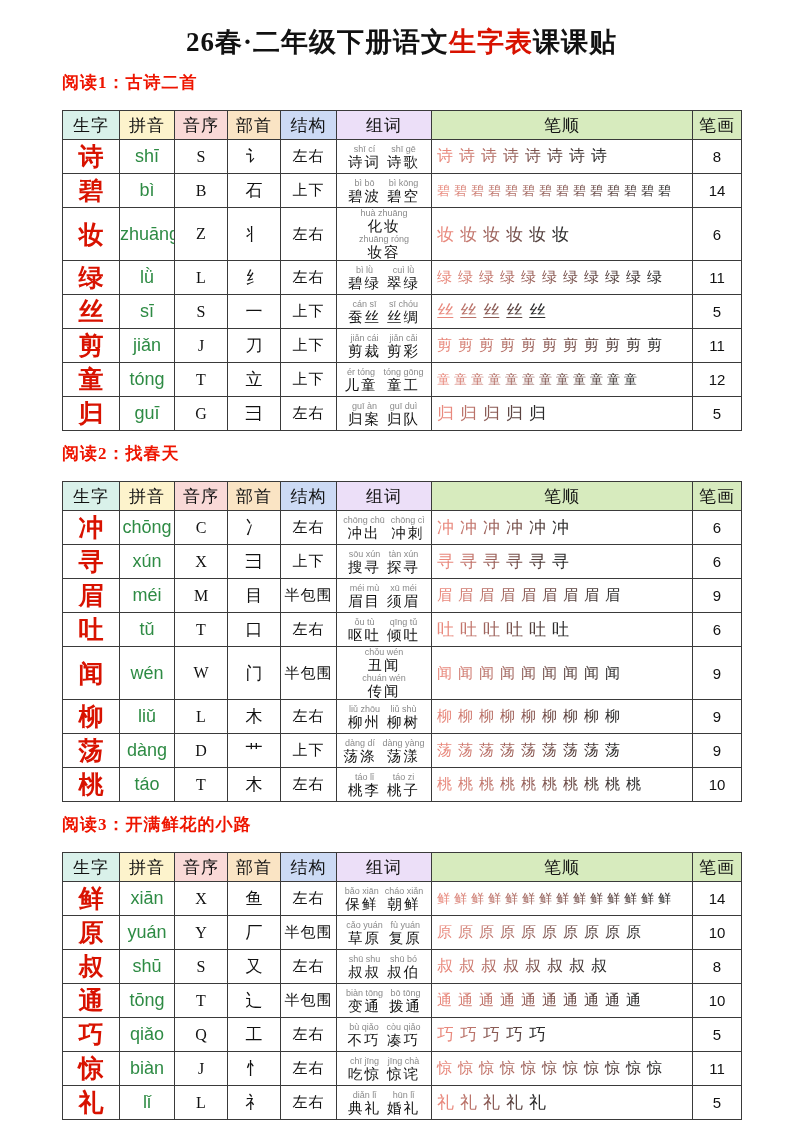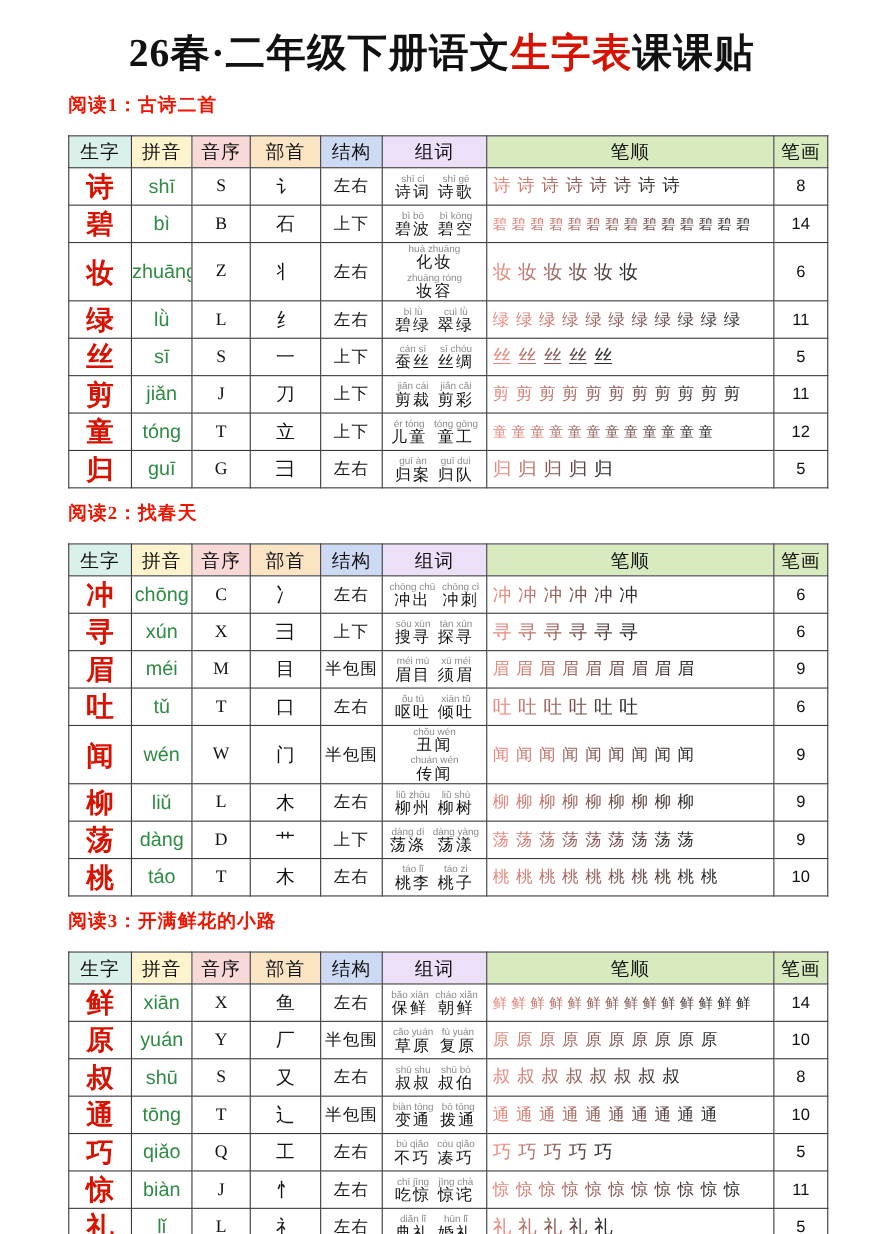--- a/index.html
+++ b/index.html
@@ -11,33 +11,33 @@
   }
   *{box-sizing:border-box;}
   body{margin:0;background:#ffffff;}
   .page{
     width:793px;height:1122px;position:relative;
     padding:24px 52px 0 62px;
     font-family:"Liberation Serif", serif;
     color:#111;background:#ffffff;overflow:hidden;
   }
   .title{
-    text-align:center;font-size:36px;font-weight:bold;
+    text-align:center;font-size:27px;font-weight:bold;
     margin:0 0 10px 0;letter-spacing:1px;white-space:nowrap;
   }
   .title .hl{color:var(--char-red);}
   .sec-label{
     font-size:17px;font-weight:bold;color:var(--section-red);
     margin:11px 0 3px 0;letter-spacing:1px;
   }
   table{border-collapse:collapse;table-layout:fixed;width:679px;margin-top:16px;}
   th,td{border:1px solid var(--border);text-align:center;padding:0;overflow:hidden;}
   th{height:29px;font-size:17px;font-weight:normal;letter-spacing:1px;}
   td{height:31px;}
-  .c0{width:57px}.c1{width:55px}.c2{width:53px}.c3{width:64px}
+  .c0{width:57px}.c1{width:55px}.c2{width:53px}.c3{width:53px}
   .c4{width:56px}.c5{width:95px}.c6{width:261px}.c7{width:49px}
   td.char{font-size:25px;color:var(--char-red);font-weight:bold;}
   td.pinyin{font-size:18px;color:var(--pinyin-green);font-family:"Liberation Sans",sans-serif;}
   td.initial{font-size:16px;font-family:"Liberation Serif",serif;}
   td.radical{font-size:17px;}
   td.structure{font-size:15px;letter-spacing:1px;}
   td.words{vertical-align:middle;}
   .word-group{display:inline-block;margin:0 3px;vertical-align:middle;}
   .wpy{display:block;font-size:9px;line-height:10px;color:var(--wpy);
        font-family:"Liberation Sans",sans-serif;white-space:nowrap;}
@@ -206,21 +206,21 @@
               <td class="words"><span class="word-group"><span class="wpy">méi mù</span><span class="wtxt">眉目</span></span><span class="word-group"><span class="wpy">xū méi</span><span class="wtxt">须眉</span></span></td>
               <td class="order sz-c"><span class="step" style="color: rgb(233, 137, 125);">眉</span><span class="step" style="color: rgb(209, 125, 115);">眉</span><span class="step" style="color: rgb(186, 114, 105);">眉</span><span class="step" style="color: rgb(162, 102, 94);">眉</span><span class="step" style="color: rgb(138, 90, 84);">眉</span><span class="step" style="color: rgb(114, 78, 74);">眉</span><span class="step" style="color: rgb(91, 67, 64);">眉</span><span class="step" style="color: rgb(67, 55, 53);">眉</span><span class="step" style="color: rgb(43, 43, 43);">眉</span></td>
               <td class="count">9</td>
             </tr>
             <tr>
               <td class="char">吐</td>
               <td class="pinyin">tǔ</td>
               <td class="initial">T</td>
               <td class="radical">口</td>
               <td class="structure">左右</td>
-              <td class="words"><span class="word-group"><span class="wpy">ǒu tù</span><span class="wtxt">呕吐</span></span><span class="word-group"><span class="wpy">xiān tǔ</span><span class="wtxt">倾吐</span></span></td>
+              <td class="words"><span class="word-group"><span class="wpy">ǒu tù</span><span class="wtxt">呕吐</span></span><span class="word-group"><span class="wpy">qīng tǔ</span><span class="wtxt">倾吐</span></span></td>
               <td class="order sz-a"><span class="step" style="color: rgb(233, 137, 125);">吐</span><span class="step" style="color: rgb(195, 118, 109);">吐</span><span class="step" style="color: rgb(157, 99, 92);">吐</span><span class="step" style="color: rgb(119, 81, 76);">吐</span><span class="step" style="color: rgb(81, 62, 59);">吐</span><span class="step" style="color: rgb(43, 43, 43);">吐</span></td>
               <td class="count">6</td>
             </tr>
             <tr>
               <td class="char">闻</td>
               <td class="pinyin">wén</td>
               <td class="initial">W</td>
               <td class="radical">门</td>
               <td class="structure">半包围</td>
               <td class="words"><span class="word-group"><span class="wpy">chǒu wén</span><span class="wtxt">丑闻</span></span><span class="word-group"><span class="wpy">chuán wén</span><span class="wtxt">传闻</span></span></td>

